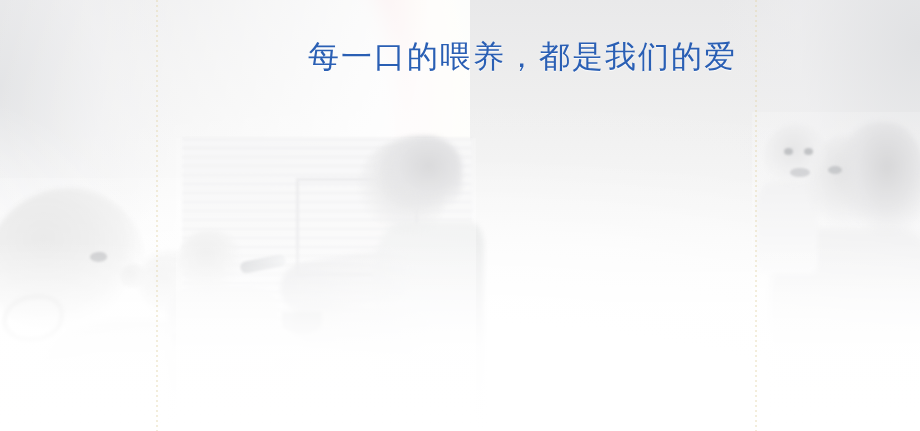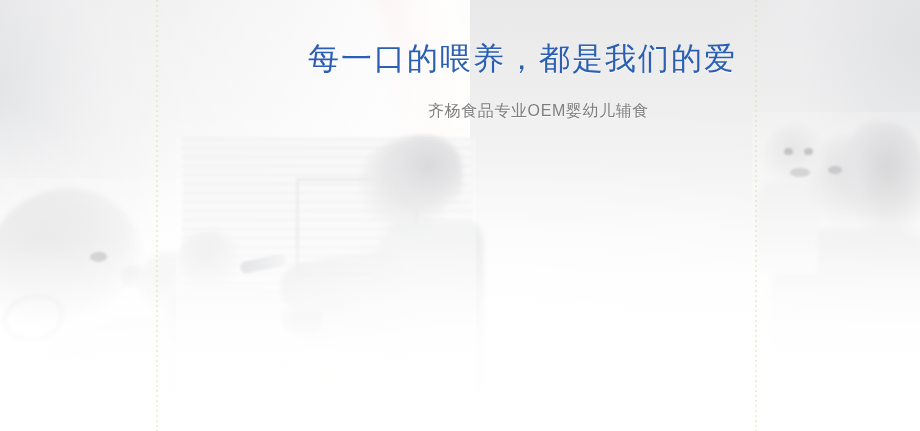--- a/index.html
+++ b/index.html
@@ -5,21 +5,21 @@
   html, body {
     margin: 0;
     padding: 0;
     background: #ffffff;
   }
   #banner {
     position: relative;
     width: 920px;
     height: 431px;
     overflow: hidden;
-    font-family: Liberation Sans, sans-serif;
+    font-family: Liberation Mono, monospace;
     background: #fde047;
   }
 
   
   .bg-base {
     position: absolute; inset: 0;
     background:
       radial-gradient(120% 95% at 50% 115%, #ffffff 0%, #ffffff 42%, rgba(255,255,255,0.65) 62%, rgba(255,255,255,0.10) 82%, rgba(255,255,255,0) 100%),
       linear-gradient(180deg, #e9e9ea 0%, #efefef 26%, #f6f6f6 52%, #fcfcfc 74%, #ffffff 100%);
   }
@@ -333,16 +333,15 @@
   </div>
 
   <div class="bg-bottom-fade"></div>
 
   <div class="divider divider-left"></div>
   <div class="divider divider-right"></div>
 
   <div class="headline">每一口的喂养，都是我们的爱</div>
 
   <div class="subtitle">
-    <span class="subtitle-line">齐杨食品专业OEM婴幼儿辅食</span>
   </div>
 
 </div>
 
 </body></html>

